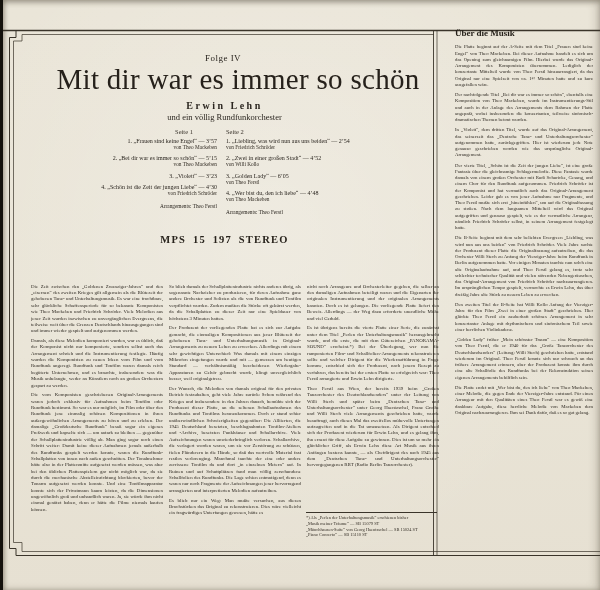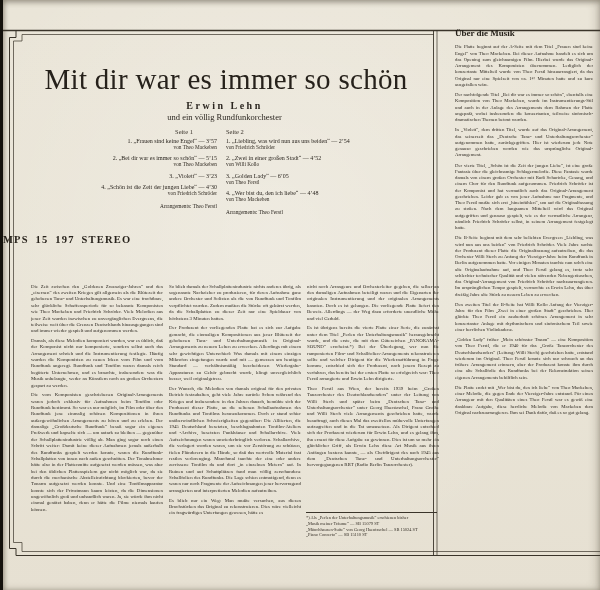--- a/index.html
+++ b/index.html
@@ -12,41 +12,41 @@
         box-shadow: inset 0 3px 5px rgba(60,50,35,.25), inset -4px 0 8px rgba(60,50,35,.18),
                     inset 2px 0 4px rgba(60,50,35,.25);
         overflow:hidden;color:#2b2620;}
   svg.frame{position:absolute;left:-3px;top:0;width:600px;height:590px;pointer-events:none;}
 
   .logo{position:absolute;left:165px;top:5px;width:110px;height:48px;
         background:#e9e4d7;display:flex;align-items:center;justify-content:center;}
   .folge{position:absolute;left:0;top:53px;width:440px;text-align:center;
          font-size:9px;letter-spacing:.5px;}
   .title{position:absolute;left:0;top:63px;width:446px;text-align:center;margin:0;
-         font-size:29px;font-weight:normal;letter-spacing:.3px;color:#26211b;}
+         font-size:29px;font-weight:normal;letter-spacing:.3px;color:#26211b;padding-left:12px;}
   .artist{position:absolute;left:0;top:100px;width:443px;text-align:center;
           font-size:10px;font-weight:bold;letter-spacing:2.5px;}
   .orch{position:absolute;left:0;top:112px;width:443px;text-align:center;font-size:8.5px;}
 
   .seite{position:absolute;top:128px;font-size:6.5px;color:#3a342c;}
   .seite.s1{left:150px;width:62px;text-align:center;}
   .seite.s2{left:223px;}
 
   .trackwrap{position:absolute;top:137px;overflow:visible;}
   .trackwrap.c1{left:28px;width:186px;}
   .trackwrap.c2{left:223px;width:212px;}
   .trackinner{transform:scale(.5);transform-origin:0 0;}
   .c1 .trackinner{width:372px;text-align:right;}
   .c2 .trackinner{width:424px;text-align:left;}
   .track{margin-bottom:9px;}
   .t1{font-size:12px;line-height:14px;color:#2b2620;}
   .t2{font-size:10.6px;line-height:12px;color:#332d25;}
   .arr{margin-top:14px;font-size:10.6px;}
 
-  .mps{position:absolute;left:0;top:234px;width:443px;text-align:left;
+  .mps{position:absolute;left:0;top:234px;width:443px;text-align:center;
        font-size:10.5px;font-weight:bold;letter-spacing:1.2px;word-spacing:3px;color:#28231c;}
 
   .bodycol{position:absolute;top:283px;width:132px;height:274px;overflow:hidden;}
   .bodycol.b1{left:28px;} .bodycol.b2{left:166px;} .bodycol.b3{left:304px;}
   .colinner{width:264px;transform:scale(.5);transform-origin:0 0;}
   .colinner p{margin:0 0 7px 0;font-size:9.8px;line-height:12.7px;text-align:justify;color:#2e2922;}
 
   .footnote{position:absolute;left:303px;top:512px;width:131px;}
   .fnrule{border-top:1px solid #3a342a;margin-bottom:2px;}
   .fninner{width:262px;transform:scale(.5);transform-origin:0 0;}
@@ -66,20 +66,21 @@
     <g stroke="#3a342a" fill="none">
       <path d="M0,30.5 H600" stroke-width="1.5"></path>
       <path d="M16,30.5 V37.5 H9.5 V548.5 H16 V555.5 H600" stroke-width="1"></path>
       <path d="M434,34.5 H22 V41 H13.5 V542.5 H22 V551.5 H600" stroke-width="0.7"></path>
       <path d="M433.5,30.5 V555.5" stroke-width="0.9"></path>
       <path d="M437,30.5 V555.5" stroke-width="0.7"></path>
     </g>
   </svg>
 
 
+  <div class="folge">Folge IV</div>
   <h1 class="title">Mit dir war es immer so schön</h1>
   <div class="artist">Erwin Lehn</div>
   <div class="orch">und ein völlig Rundfunkorchester</div>
 
   <div class="seite s1">Seite 1</div>
   <div class="seite s2">Seite 2</div>
 
   <div class="trackwrap c1">
     <div class="trackinner">
         <div class="track">

